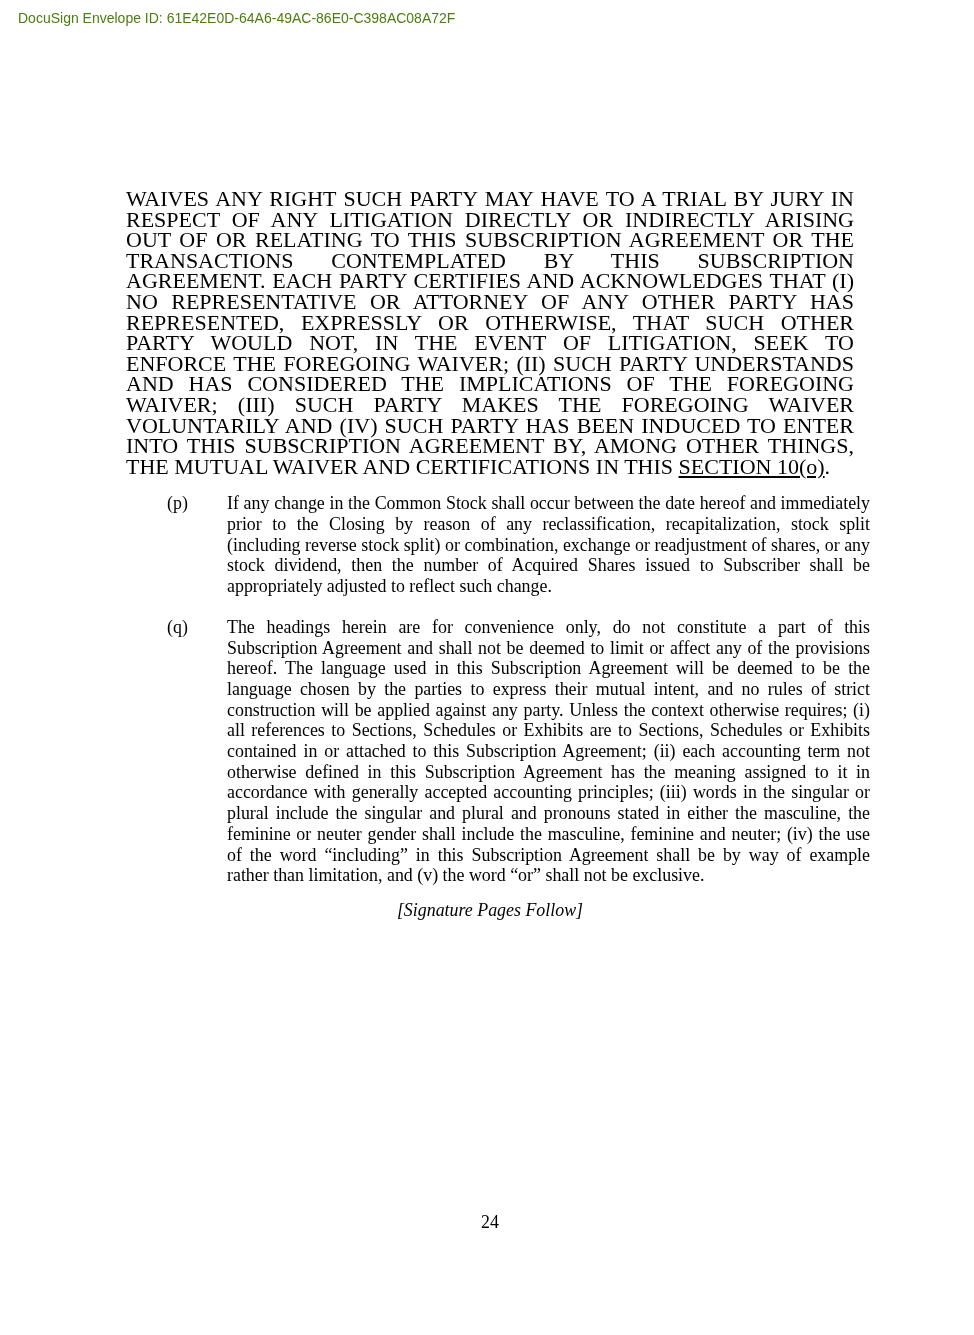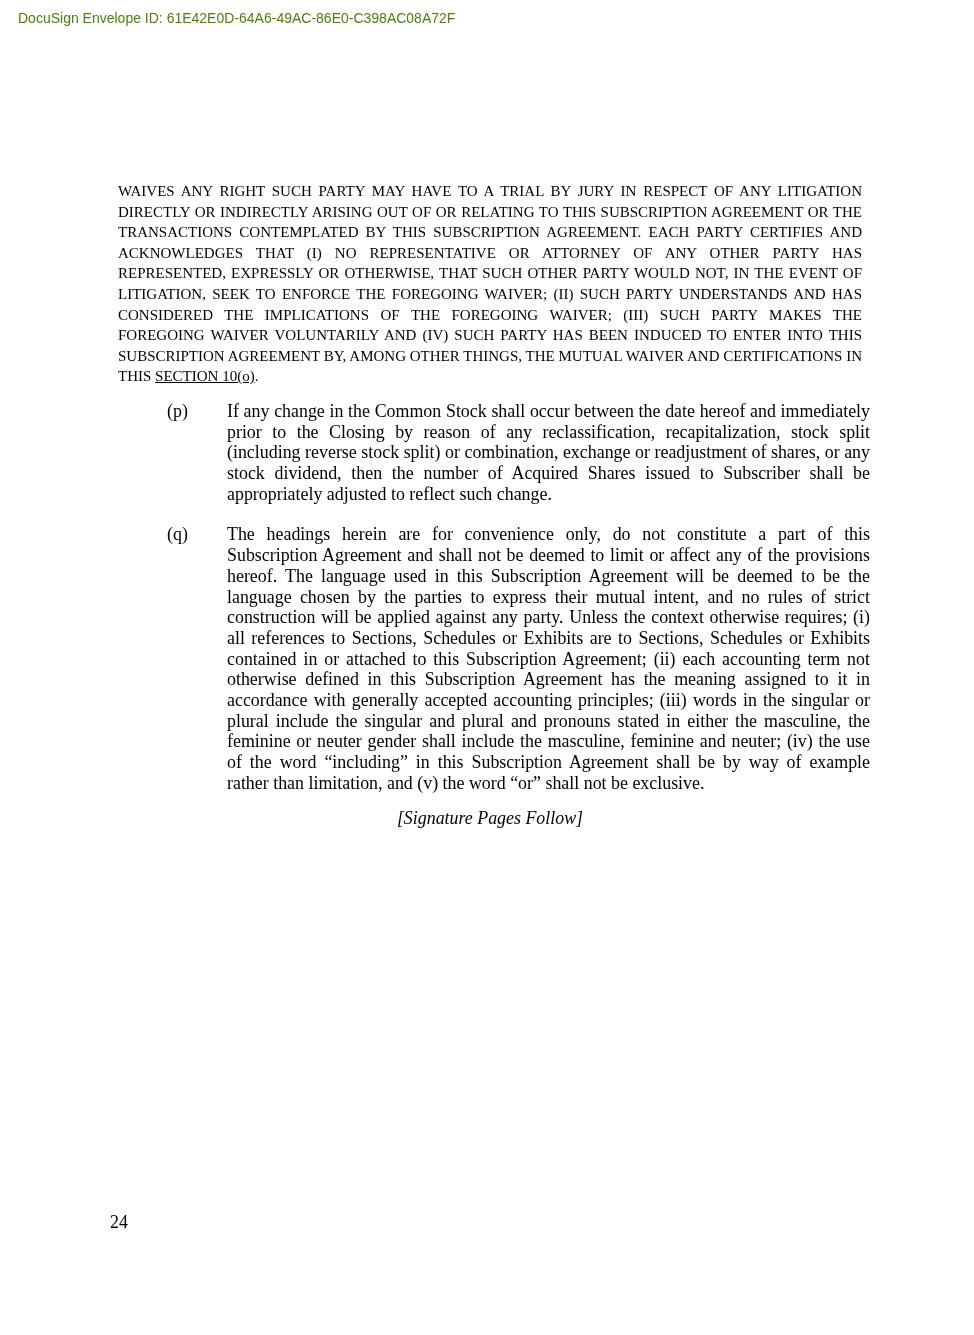--- a/index.html
+++ b/index.html
@@ -24,22 +24,22 @@
     color: #4d7c0f;
     white-space: nowrap;
   }
   .doc-body {
     position: absolute;
     left: 110px;
     top: 173px;
     width: 760px;
   }
   .caps-para {
-    margin: 8px;
-    font-size: 15px;
+    margin: 16px;
+    font-size: 22px;
     line-height: 20.6px;
     text-align: justify;
   }
   .section-ref {
     text-decoration: underline;
   }
   .clause {
     display: flex;
     font-size: 17.9px;
     line-height: 20.7px;
@@ -61,21 +61,21 @@
     text-align: center;
     font-style: italic;
     font-size: 17.9px;
     line-height: 20.7px;
   }
   .page-number {
     position: absolute;
     top: 1212px;
     left: 110px;
     width: 760px;
-    text-align: left;
+    text-align: center;
     font-size: 17.9px;
   }
 </style>
 </head>
 <body>
 
 <div class="page">
 
   <div class="docusign-header">DocuSign Envelope ID: 61E42E0D-64A6-49AC-86E0-C398AC08A72F</div>
 

